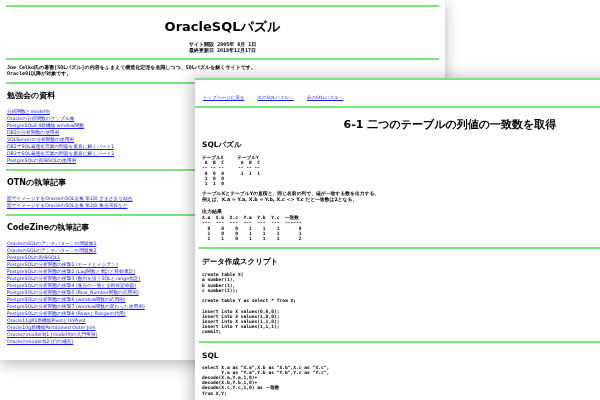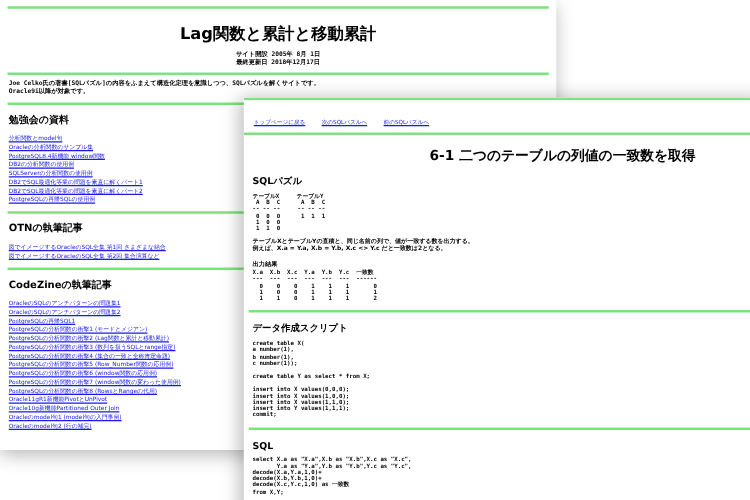--- a/index.html
+++ b/index.html
@@ -22,21 +22,21 @@
   pre { font-family:"DejaVu Sans Mono", monospace; font-size:4.6px; font-weight:bold; line-height:5.2px; margin:0 0 5px; white-space:pre; }
   .para { font-size:4.8px; font-weight:bold; line-height:6px; margin-bottom:5px; }
   .sub { font-size:5px; font-weight:bold; margin-bottom:1px; }
   .w2hr { height:2px; background:#7de37d; margin:6px 4px 8px; }
 </style>
 </head>
 <body>
 
 <div class="win win1">
   <div class="hr" style="margin-top:5px"></div>
-  <div class="title">Lag関数と累計と移動累計</div>
+  <div class="title">OracleSQLパズル</div>
   <div class="dates">
     <div>サイト開設 2005年 8月 1日</div>
     <div>最終更新日 2018年12月17日</div>
   </div>
   <div class="hr"></div>
   <div class="intro">
     <div>Joe Celko氏の著書[SQLパズル]の内容をふまえて構造化定理を意識しつつ、SQLパズルを解くサイトです。</div>
     <div>Oracle9i以降が対象です。</div>
   </div>
   <div class="hr"></div>

